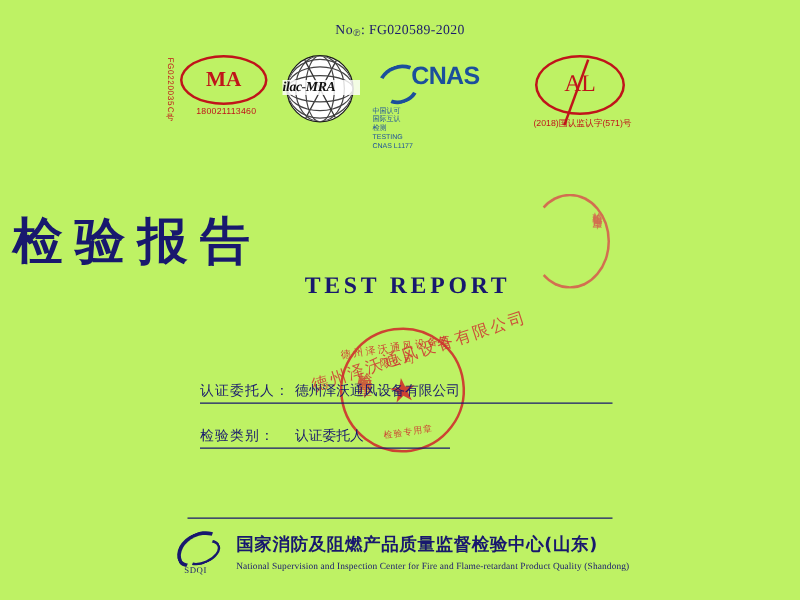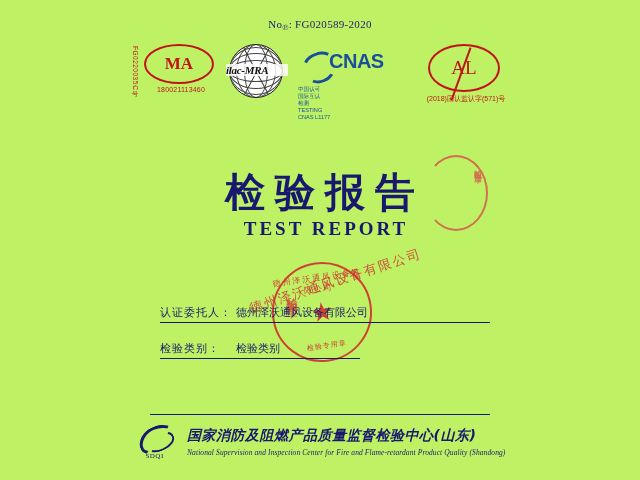--- a/index.html
+++ b/index.html
@@ -205,21 +205,21 @@
     width: 92px;
     text-align: center;
     font-size: 7px;
     color: #c0141a;
   }
 
   
   .title-cn {
     position: absolute;
     top: 165px; left: 0; right: 0;
-    text-align: center;
+    text-align: left;
     font-size: 40px;
     font-weight: bold;
     letter-spacing: 10px;
     color: #18186e;
     font-family: "DejaVu Sans", sans-serif;
     text-indent: 10px;
   }
   .title-en {
     position: absolute;
     top: 218px; left: 12px; right: 0;
@@ -403,21 +403,20 @@
     width: 40px;
     text-align: center;
     font-size: 7px;
     color: #18186e;
     letter-spacing: .5px;
     font-family: "Liberation Serif", serif;
   }
   .footer .names {
     display: inline-block;
     vertical-align: middle;
-    font-style: italic;
   }
   .footer .cn {
     font-size: 14px;
     font-weight: bold;
     color: #18186e;
     letter-spacing: .5px;
     font-family: "DejaVu Sans", sans-serif;
     display: block;
   }
   .footer .en {
@@ -493,21 +492,21 @@
   <div class="stamp-vert">检验专用章</div>
 
   <div class="fields">
     <div class="field">
       <span class="label">认证委托人：</span>
       <span class="value">德州泽沃通风设备有限公司</span>
       <span class="rule"></span>
     </div>
     <div class="field short">
       <span class="label">检验类别：</span>
-      <span class="value">检验类别</span>
+      <span class="value">认证委托人</span>
       <span class="rule"></span>
     </div>
   </div>
 
   <div class="footer-rule"></div>
   <div class="footer">
     <div class="wrap">
       <span class="sdqi">
         <span class="swoosh"></span>
         <span class="swoosh2"></span>

